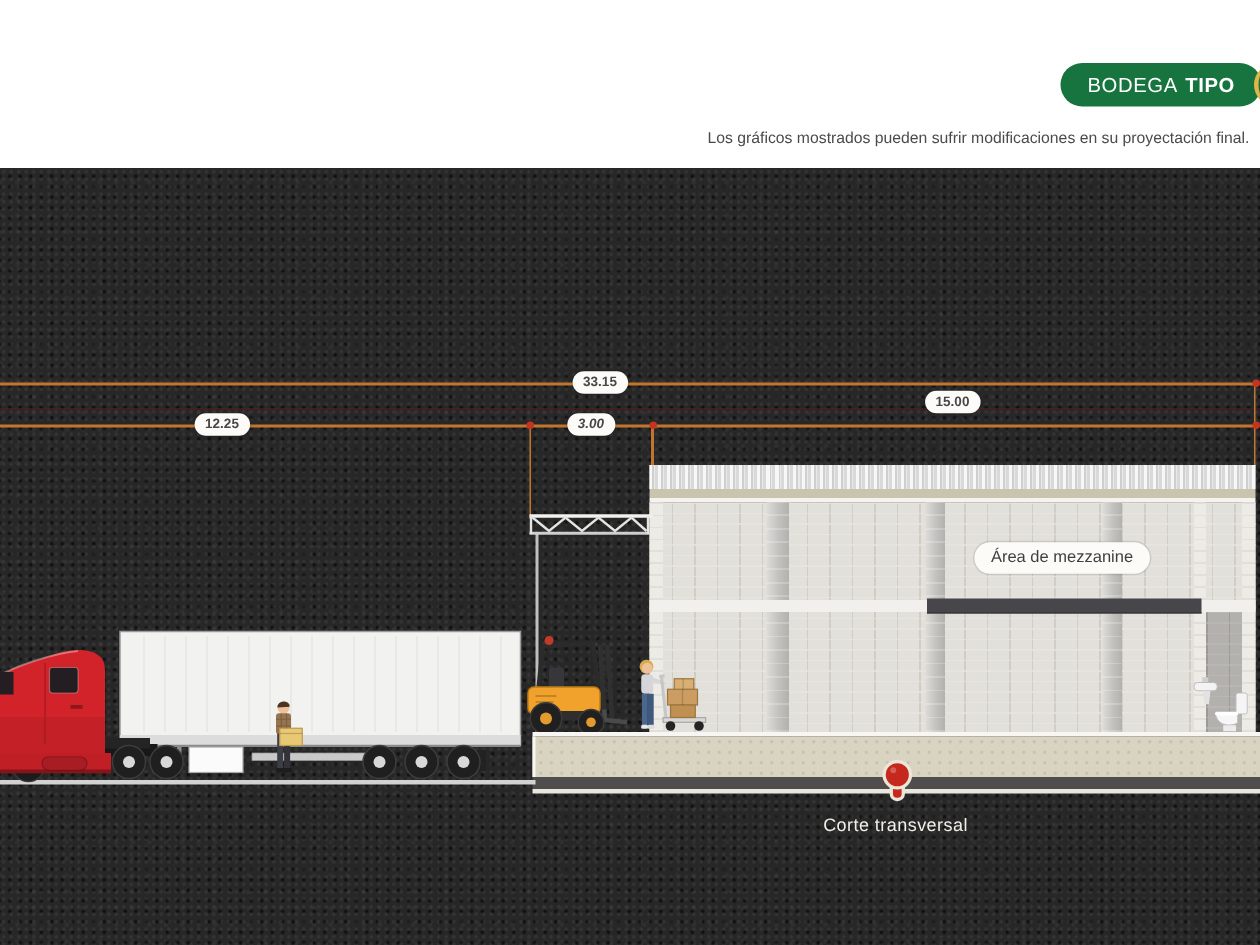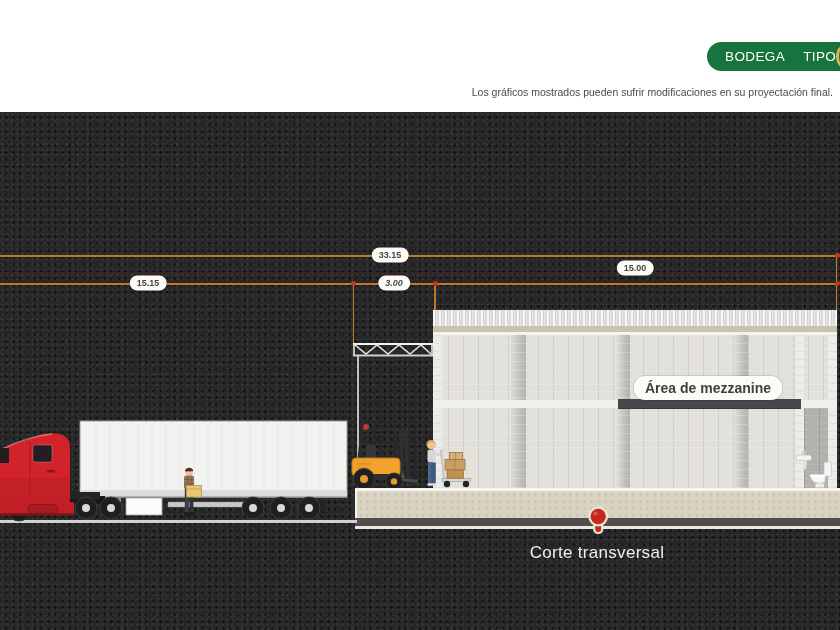--- a/index.html
+++ b/index.html
@@ -5,21 +5,21 @@
   html,body{margin:0;padding:0;background:#fff;}
   #page{position:relative;width:840px;height:630px;overflow:hidden;background:#22c55e;
         font-family:"Liberation Sans",sans-serif;}
 
   
   #topbar{position:absolute;left:0;top:0;width:840px;height:112px;background:#ffffff;}
   .badge{position:absolute;left:707px;top:42px;height:29px;padding:0 18px;
          background:#17743e;border-radius:15px;display:flex;align-items:center;
          color:#fff;font-size:13.5px;letter-spacing:.4px;cursor:pointer;}
   .badge .b-reg{font-weight:400;}
-  .badge .b-bold{font-weight:400;margin-left:18px;}
+  .badge .b-bold{font-weight:700;margin-left:5px;}
   .badge-partial{position:absolute;left:836px;top:42px;width:30px;height:29px;
          background:#17743e;border-radius:15px 0 0 15px;border-left:3px solid #e0b549;cursor:pointer;}
   .disclaimer{position:absolute;right:7px;top:86px;font-size:10.5px;color:#4b4b4b;padding-left:41px;}
 
   
   #scene{position:absolute;left:0;top:112px;width:840px;height:518px;overflow:hidden;
     background-color:#272727;
     background-image:
       radial-gradient(rgba(255,255,255,.055) 1px, transparent 1.4px),
       radial-gradient(rgba(0,0,0,.55) 1px, transparent 1.5px),
@@ -29,23 +29,23 @@
   #scene *{position:absolute;}
 
   
   .dim-h{background:#c0762c;height:1.5px;}
   .dim-v{background:#c0762c;width:1.5px;}
   .dim-faint{background:#6e1a10;height:1px;opacity:.5;}
   .dim-dot{width:5px;height:5px;border-radius:50%;background:#c43420;}
   .dim-pill{background:#fcfbf8;border-radius:9px;font-weight:bold;font-size:9px;line-height:1;
             color:#474747;padding:3px 7px;box-shadow:0 0 0 1px rgba(0,0,0,.10);
             transform:translate(-50%,-50%);white-space:nowrap;}
-  .mezz-pill{background:#fcfbf8;border-radius:11px;font-weight:bold;font-size:14px;line-height:1;
+  .mezz-pill{background:#fcfbf8;border-radius:11px;font-weight:normal;font-size:11px;line-height:1;
             color:#3f3f3f;padding:5px 11px;box-shadow:0 0 0 1px rgba(0,0,0,.10);
-            transform:translate(-50%,-50%);white-space:nowrap;margin-top:16px;}
+            transform:translate(-50%,-50%);white-space:nowrap;}
 
   
   #building{left:433px;top:198px;width:404px;height:178px;}
   .parapet{left:0;top:0;width:404px;height:16px;background:#e8e8e8;
     background-image:repeating-linear-gradient(90deg,#f7f7f7 0 2px,#cfcfcf 2px 3px,#e9e9e9 3px 4px,#d9d9d9 4px 6px);}
   .beige-band{left:0;top:16px;width:404px;height:6px;background:#c9c4ae;}
   .trim{left:0;top:22px;width:404px;height:3px;background:#f4f3ef;}
   .wall{left:0;top:25px;width:404px;height:153px;
     background-color:#e2e0da;
     background-image:
@@ -73,21 +73,21 @@
   .plat-body{left:0;top:2.5px;width:483px;height:27.5px;background-color:#d9d4c2;
     border-left:2px solid #f7f6f2;
     background-image:radial-gradient(rgba(110,100,80,.16) 1px, transparent 1.3px);
     background-size:7px 7px;}
   .plat-fascia{left:0;top:30px;width:485px;height:8px;background:#4f4e4c;}
   .plat-line{left:0;top:38px;width:485px;height:2.5px;background:#e8e6df;}
 
   .road-line{left:0;top:408px;width:357px;height:2.5px;background:#d2d2d2;}
   .canopy-post{left:357px;top:244px;width:2px;height:132px;background:#bfbfbf;}
 
-  .caption{left:497px;top:431px;width:200px;text-align:center;font-size:17px;
+  .caption{left:497px;top:431px;width:200px;text-align:center;font-size:12px;
            color:#f2efe8;letter-spacing:.3px;}
 </style>
 </head>
 <body>
 
 <div id="page">
 
   <div id="topbar">
     <div class="badge">
       <span class="b-reg">BODEGA</span>
@@ -234,22 +234,22 @@
       <path d="M21,13.5 L24,40.5 M19.5,13 L23,12.5" stroke="#c6c6c6" stroke-width="2" fill="none"></path>
       <rect x="22" y="40.5" width="28.5" height="3" fill="#d8d8d6" stroke="#97978f" stroke-width="0.6"></rect>
       <circle cx="27" cy="46" r="3.2" fill="#242424"></circle>
       <circle cx="46" cy="46" r="3.2" fill="#242424"></circle>
       <rect x="25" y="21.5" width="20" height="10.5" fill="#cb9d63" stroke="#9d763f" stroke-width="0.8"></rect>
       <rect x="27" y="32" width="16.5" height="8.3" fill="#c08f52" stroke="#9d763f" stroke-width="0.8"></rect>
       <rect x="29.5" y="14.5" width="13" height="7" fill="#d9ae73" stroke="#9d763f" stroke-width="0.8"></rect>
       <path d="M35,21.5 V32 M35.5,14.5 V21.5" stroke="rgba(0,0,0,.15)" stroke-width="1"></path>
     </svg>
 
-    <div class="dim-pill" style="left:390px;top:143px;">33.15</div>
-    <div class="dim-pill" style="left:148px;top:171px;">15.15</div>
+    <div class="dim-pill" style="left:400px;top:143px;">33.15</div>
+    <div class="dim-pill" style="left:148px;top:171px;">12.25</div>
     <div class="dim-pill" style="left:394px;top:171px;font-style:italic;">3.00</div>
     <div class="dim-pill" style="left:635px;top:156px;">15.00</div>
 
     <div class="mezz-pill" style="left:708px;top:260px;">Área de mezzanine</div>
 
     <svg style="left:582px;top:392px;" width="32" height="38" viewBox="0 0 32 38">
       <rect x="12.2" y="16" width="8" height="13" rx="3.8" fill="#c5281c" stroke="#ece6d8" stroke-width="2.2"></rect>
       <circle cx="16.2" cy="12.5" r="8.8" fill="#c5281c" stroke="#ece6d8" stroke-width="2.2"></circle>
       <circle cx="13.5" cy="9.5" r="2" fill="rgba(255,255,255,.25)"></circle>
     </svg>

